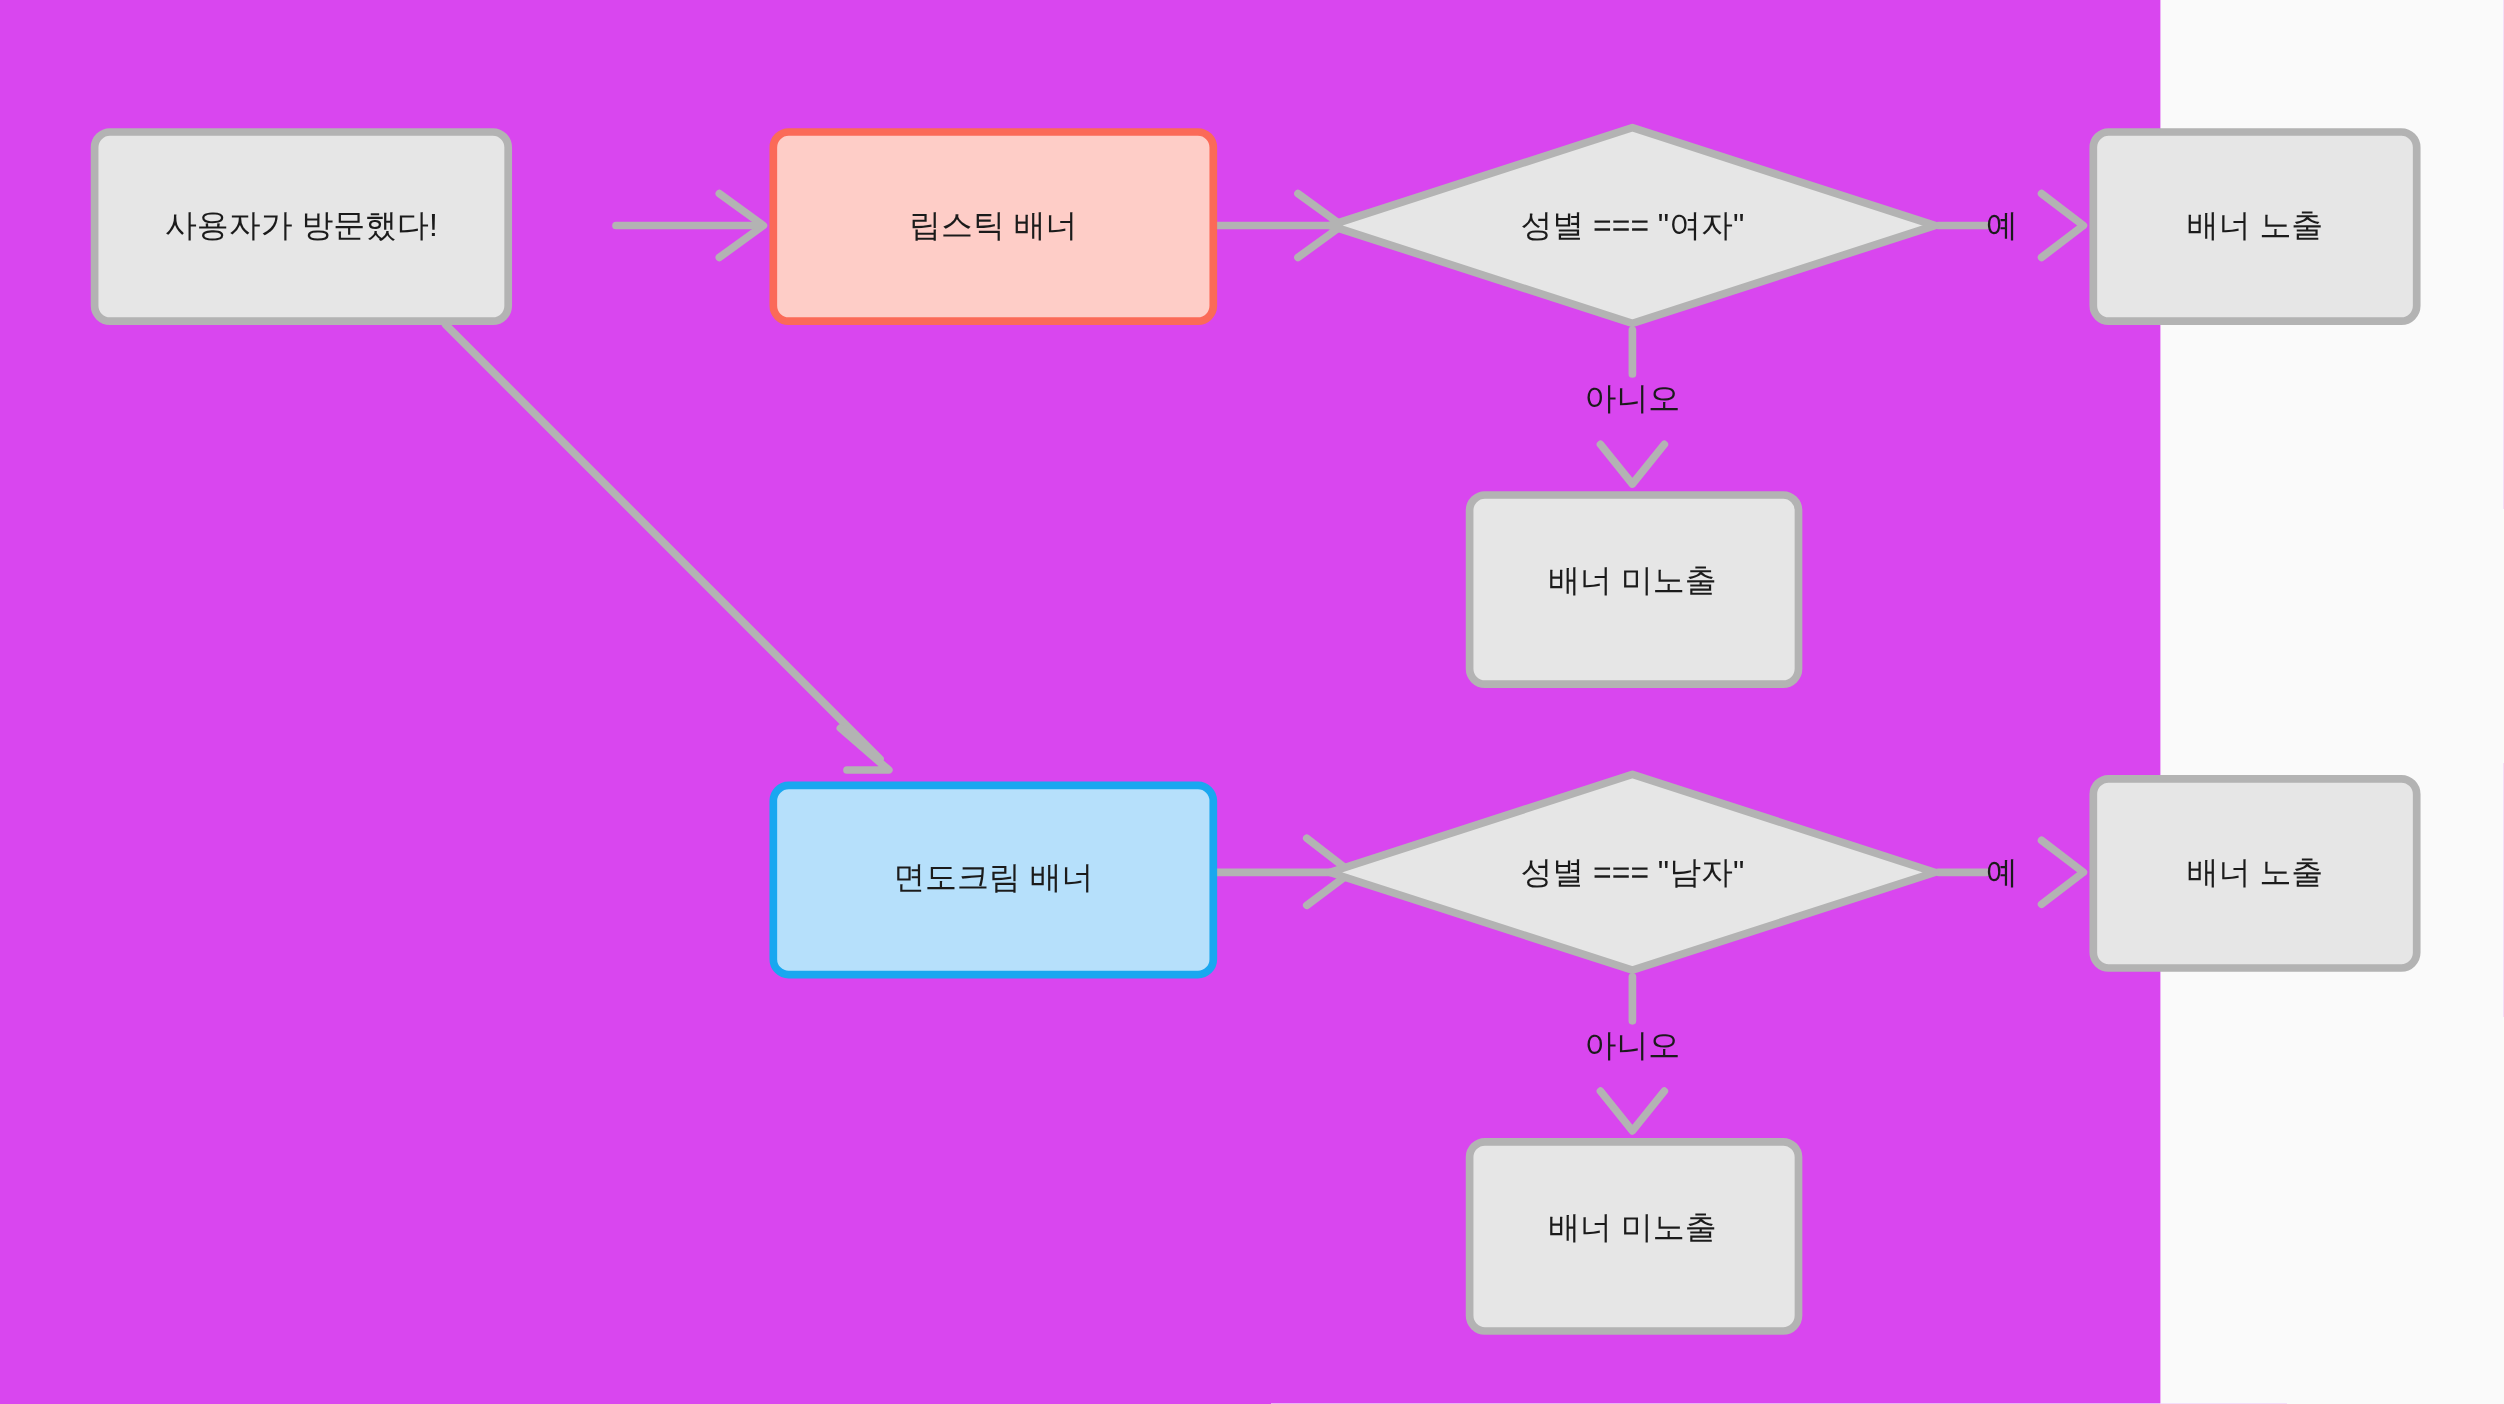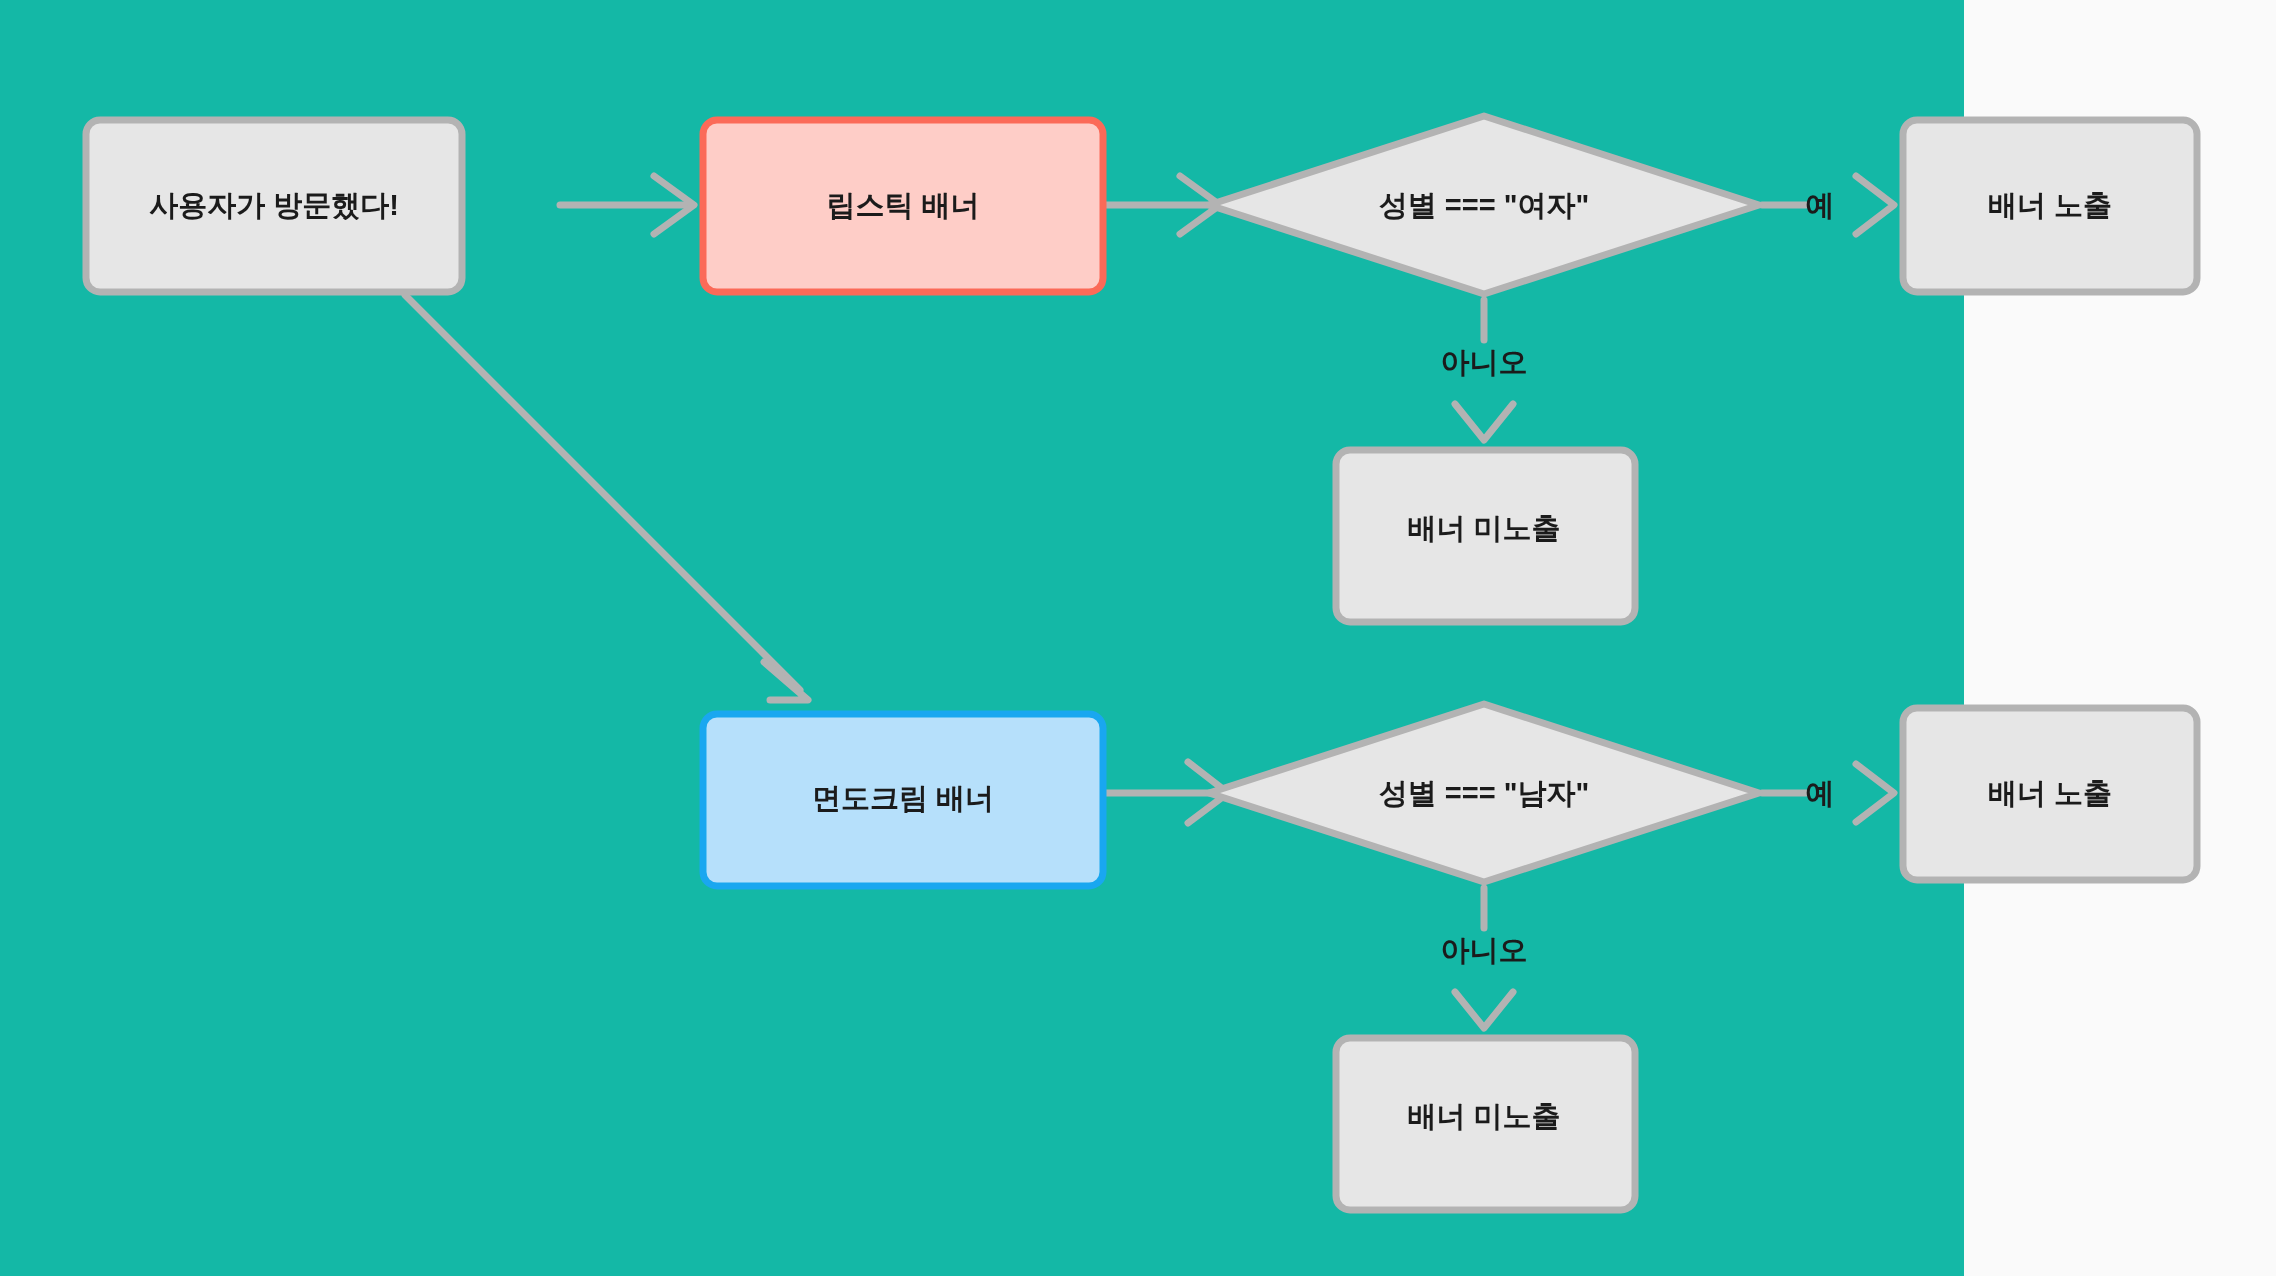--- a/index.html
+++ b/index.html
@@ -11,22 +11,21 @@
   body {
     width: 2276px;
     height: 1276px;
     overflow: hidden;
     font-family: "Liberation Sans", "DejaVu Sans", sans-serif;
   }
   #diagram-root {
     position: relative;
     width: 1964px;
     height: 1276px;
-    background: #14b8a6;
-    font-weight: bold;
+    background: #d946ef;
   }
   svg#flow-svg {
     position: absolute;
     top: 0;
     left: 0;
     width: 2276px;
     height: 1276px;
     display: block;
   }
   .node-text {

